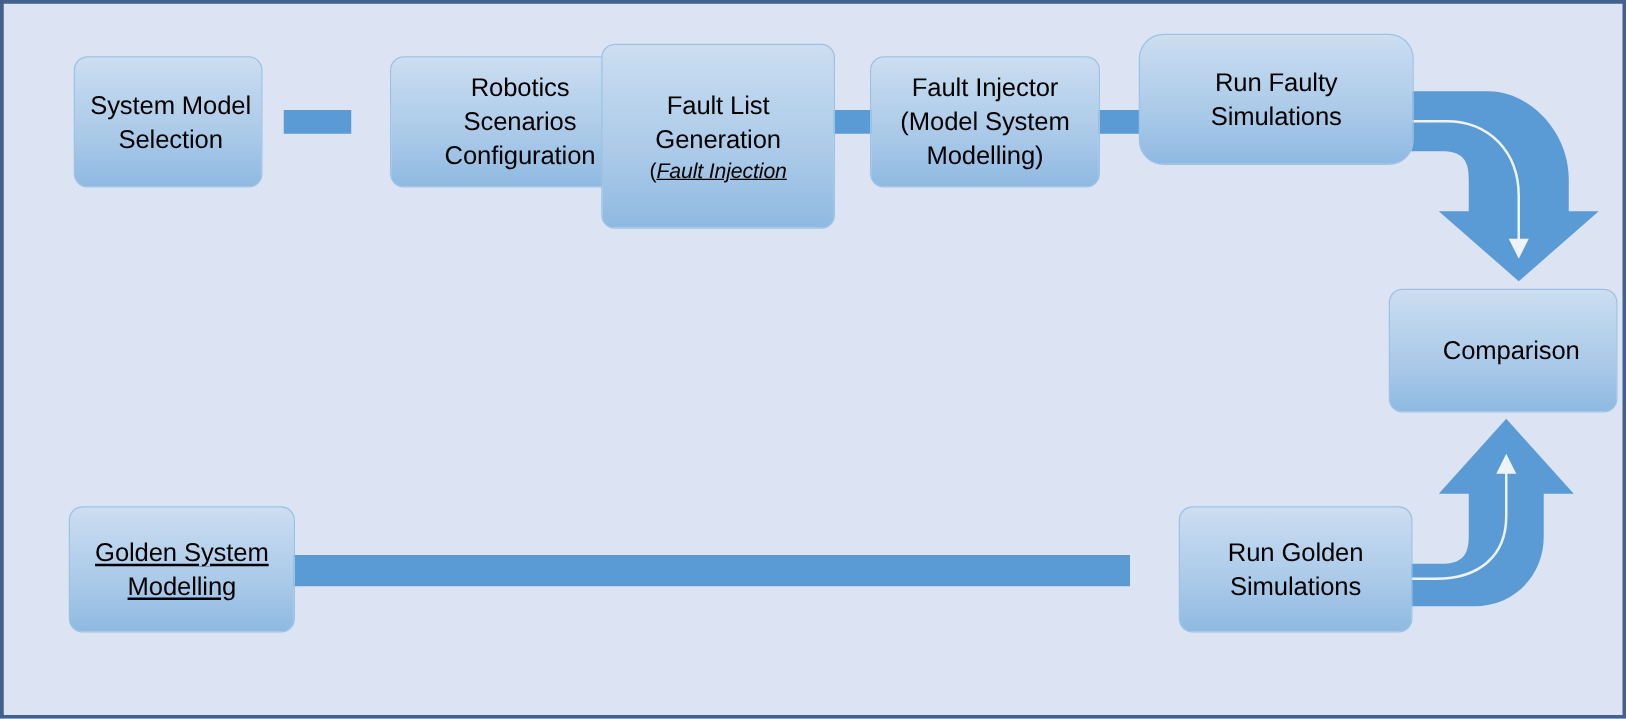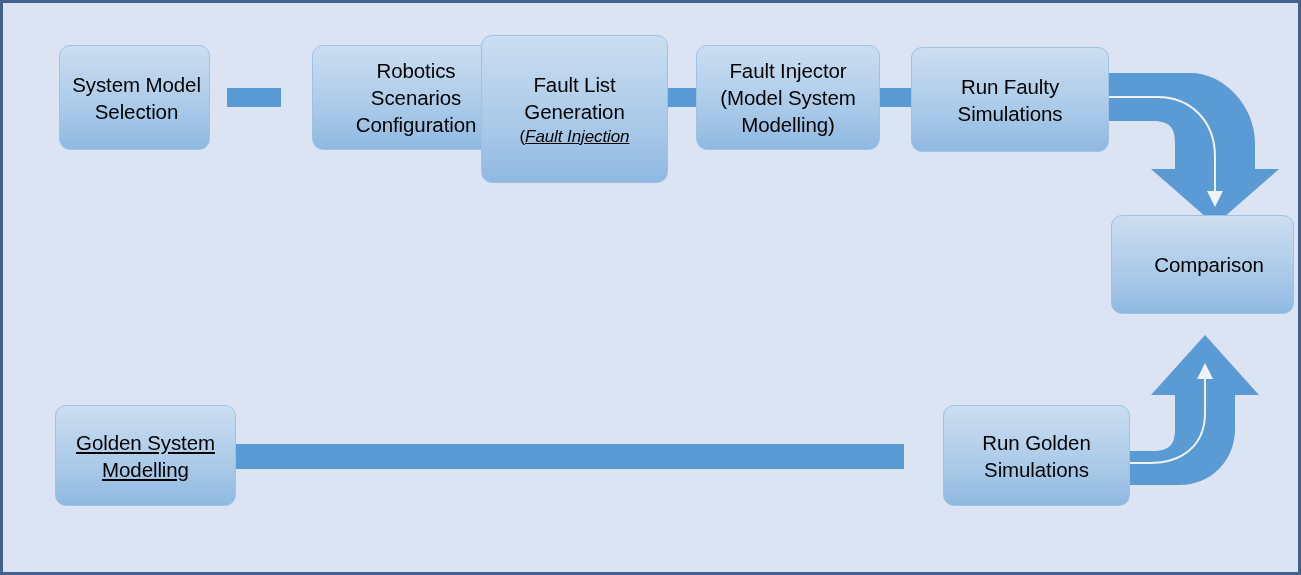--- a/index.html
+++ b/index.html
@@ -145,28 +145,28 @@
   </div>
 
   <div class="pbox" style="left:693px; top:42px; width:184px; height:105px;">
     <span class="txt">
       <span class="line">Fault Injector</span>
       <span class="line">(Model System</span>
       <span class="line">Modelling)</span>
     </span>
   </div>
 
-  <div class="pbox" style="left:908px; top:44px; width:198px; height:105px;">
+  <div class="pbox" style="left:908px; top:24px; width:220px; height:105px;border-radius:20px;">
     <span class="txt">
       <span class="line">Run Faulty</span>
       <span class="line">Simulations</span>
     </span>
   </div>
 
-  <div class="pbox" style="left:1108px; top:212px; width:183px; height:99px;padding-left:19px;">
+  <div class="pbox" style="left:1108px; top:228px; width:183px; height:99px;padding-left:19px;">
     <span class="txt">
       <span class="line">Comparison</span>
     </span>
   </div>
 
   <div class="pbox" style="left:52px; top:402px; width:181px; height:101px;text-decoration:underline;">
     <span class="txt">
       <span class="line">Golden System</span>
       <span class="line">Modelling</span>
     </span>

